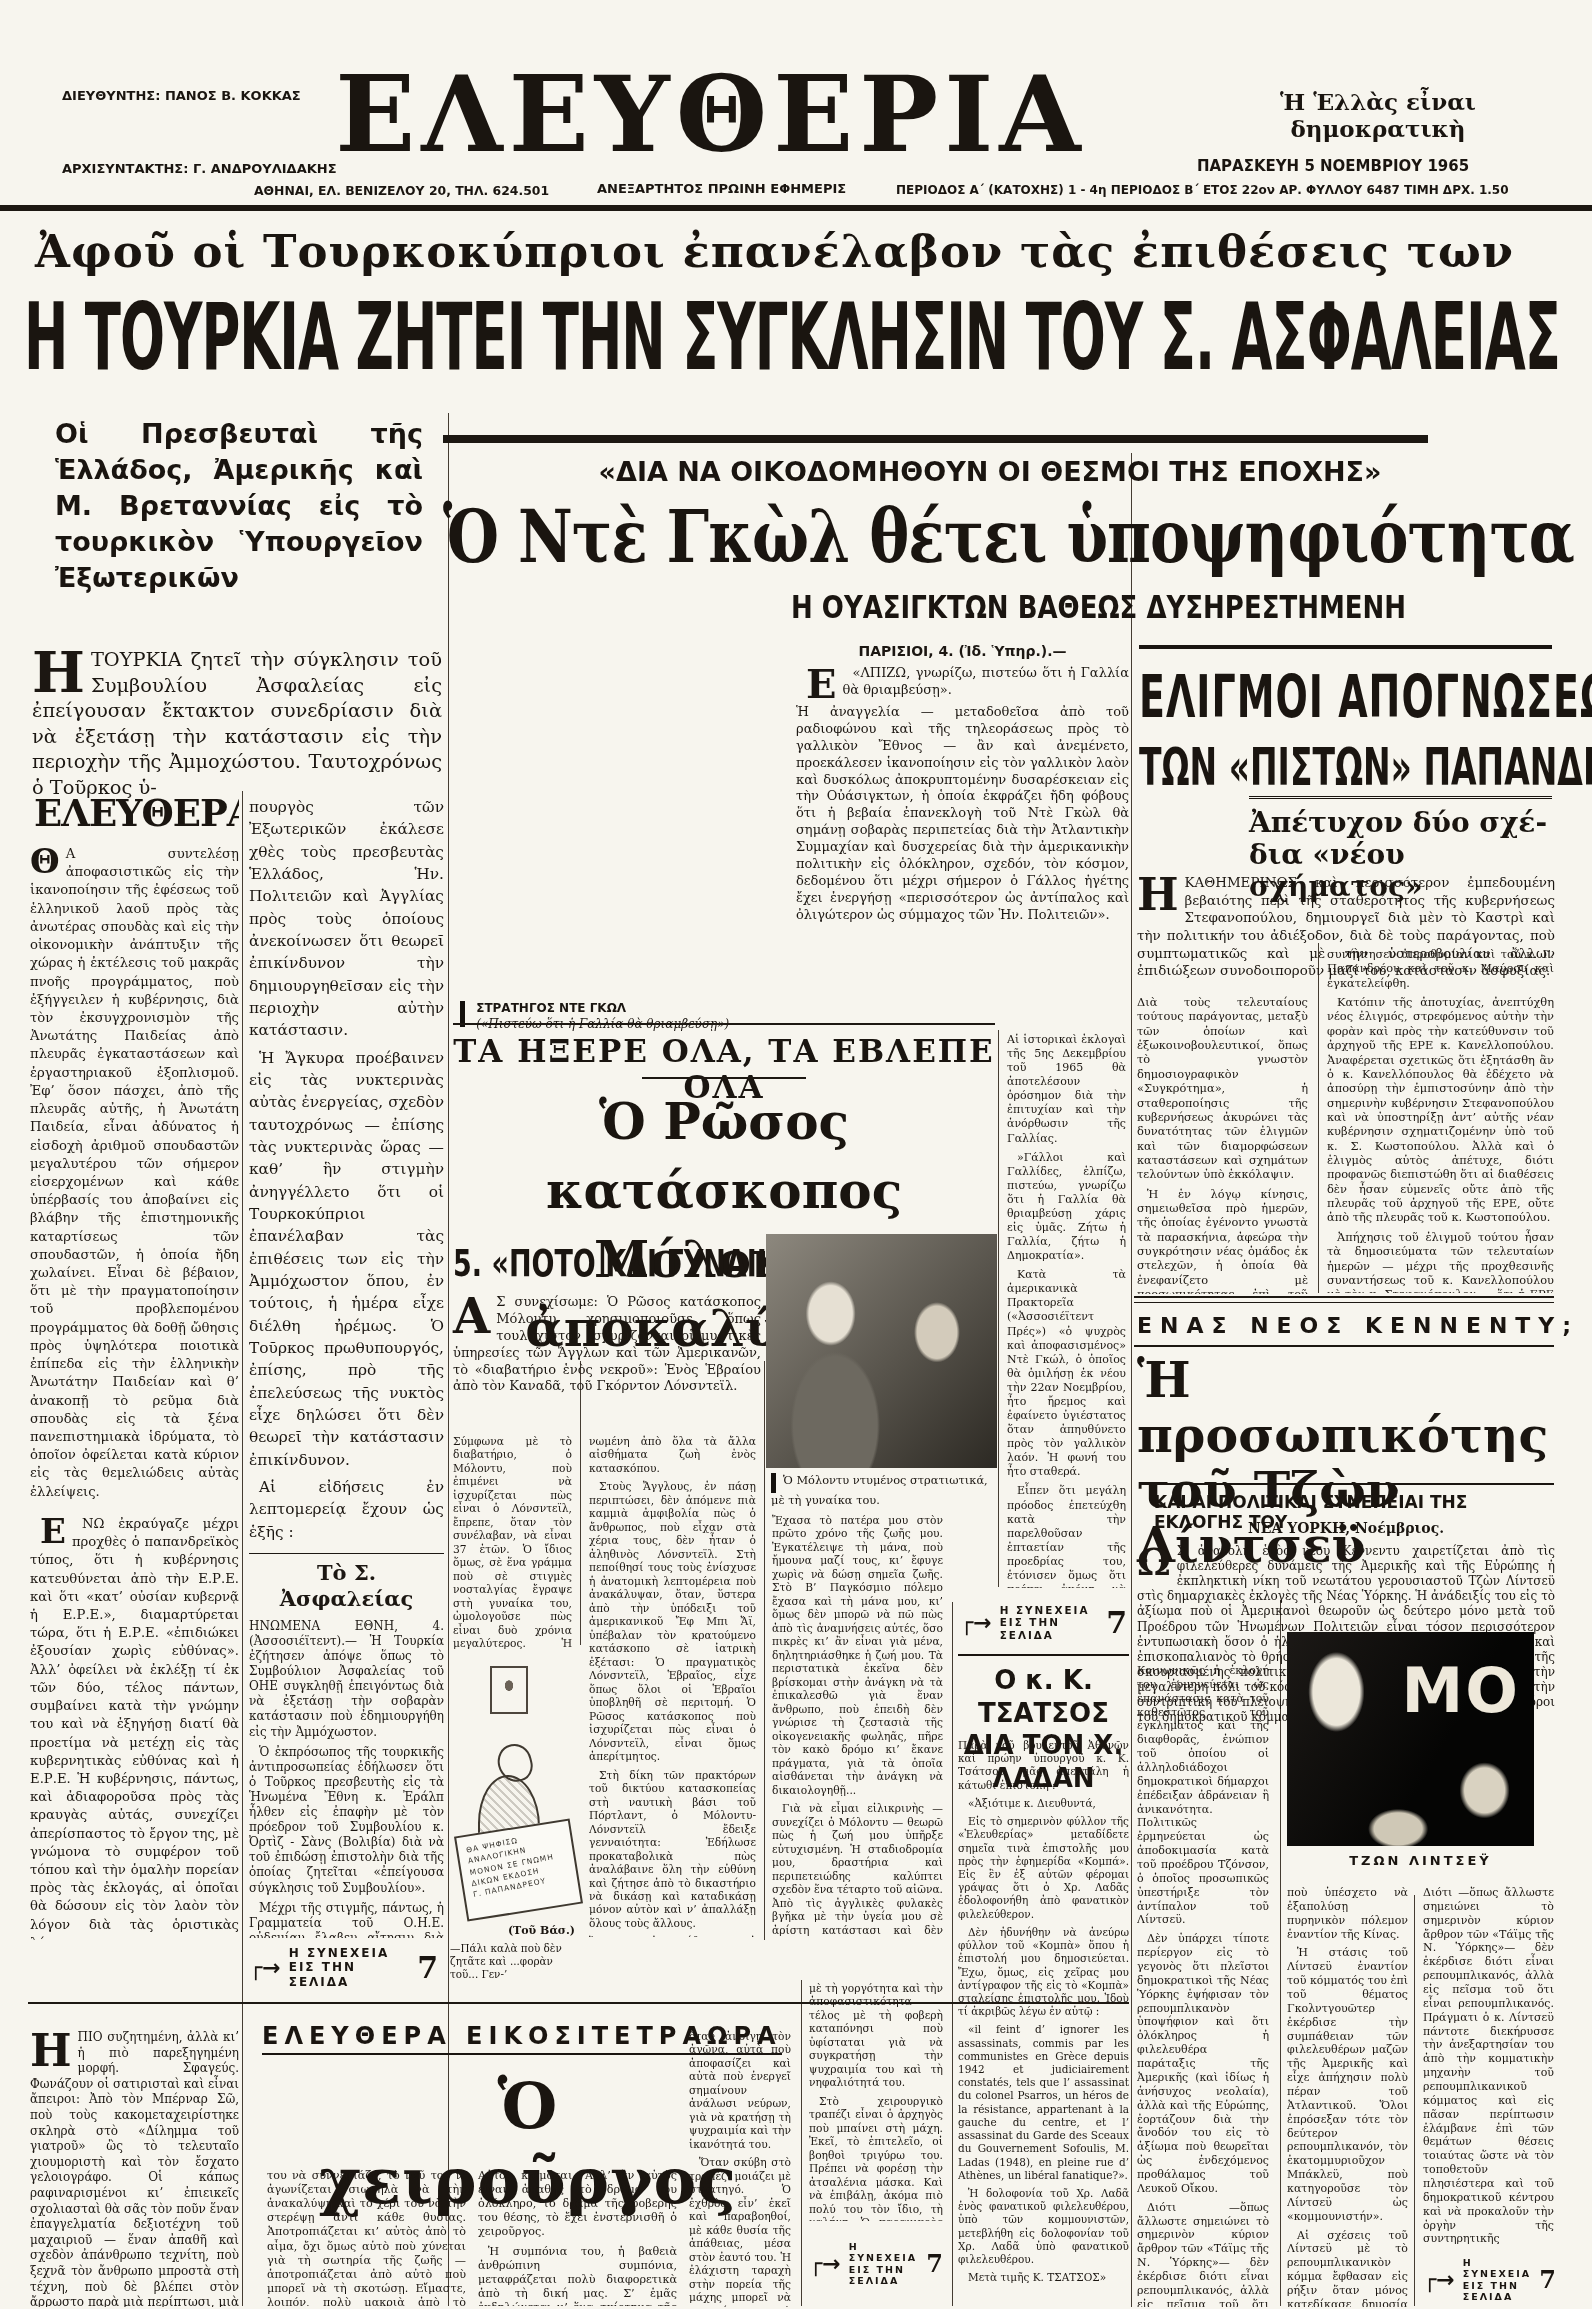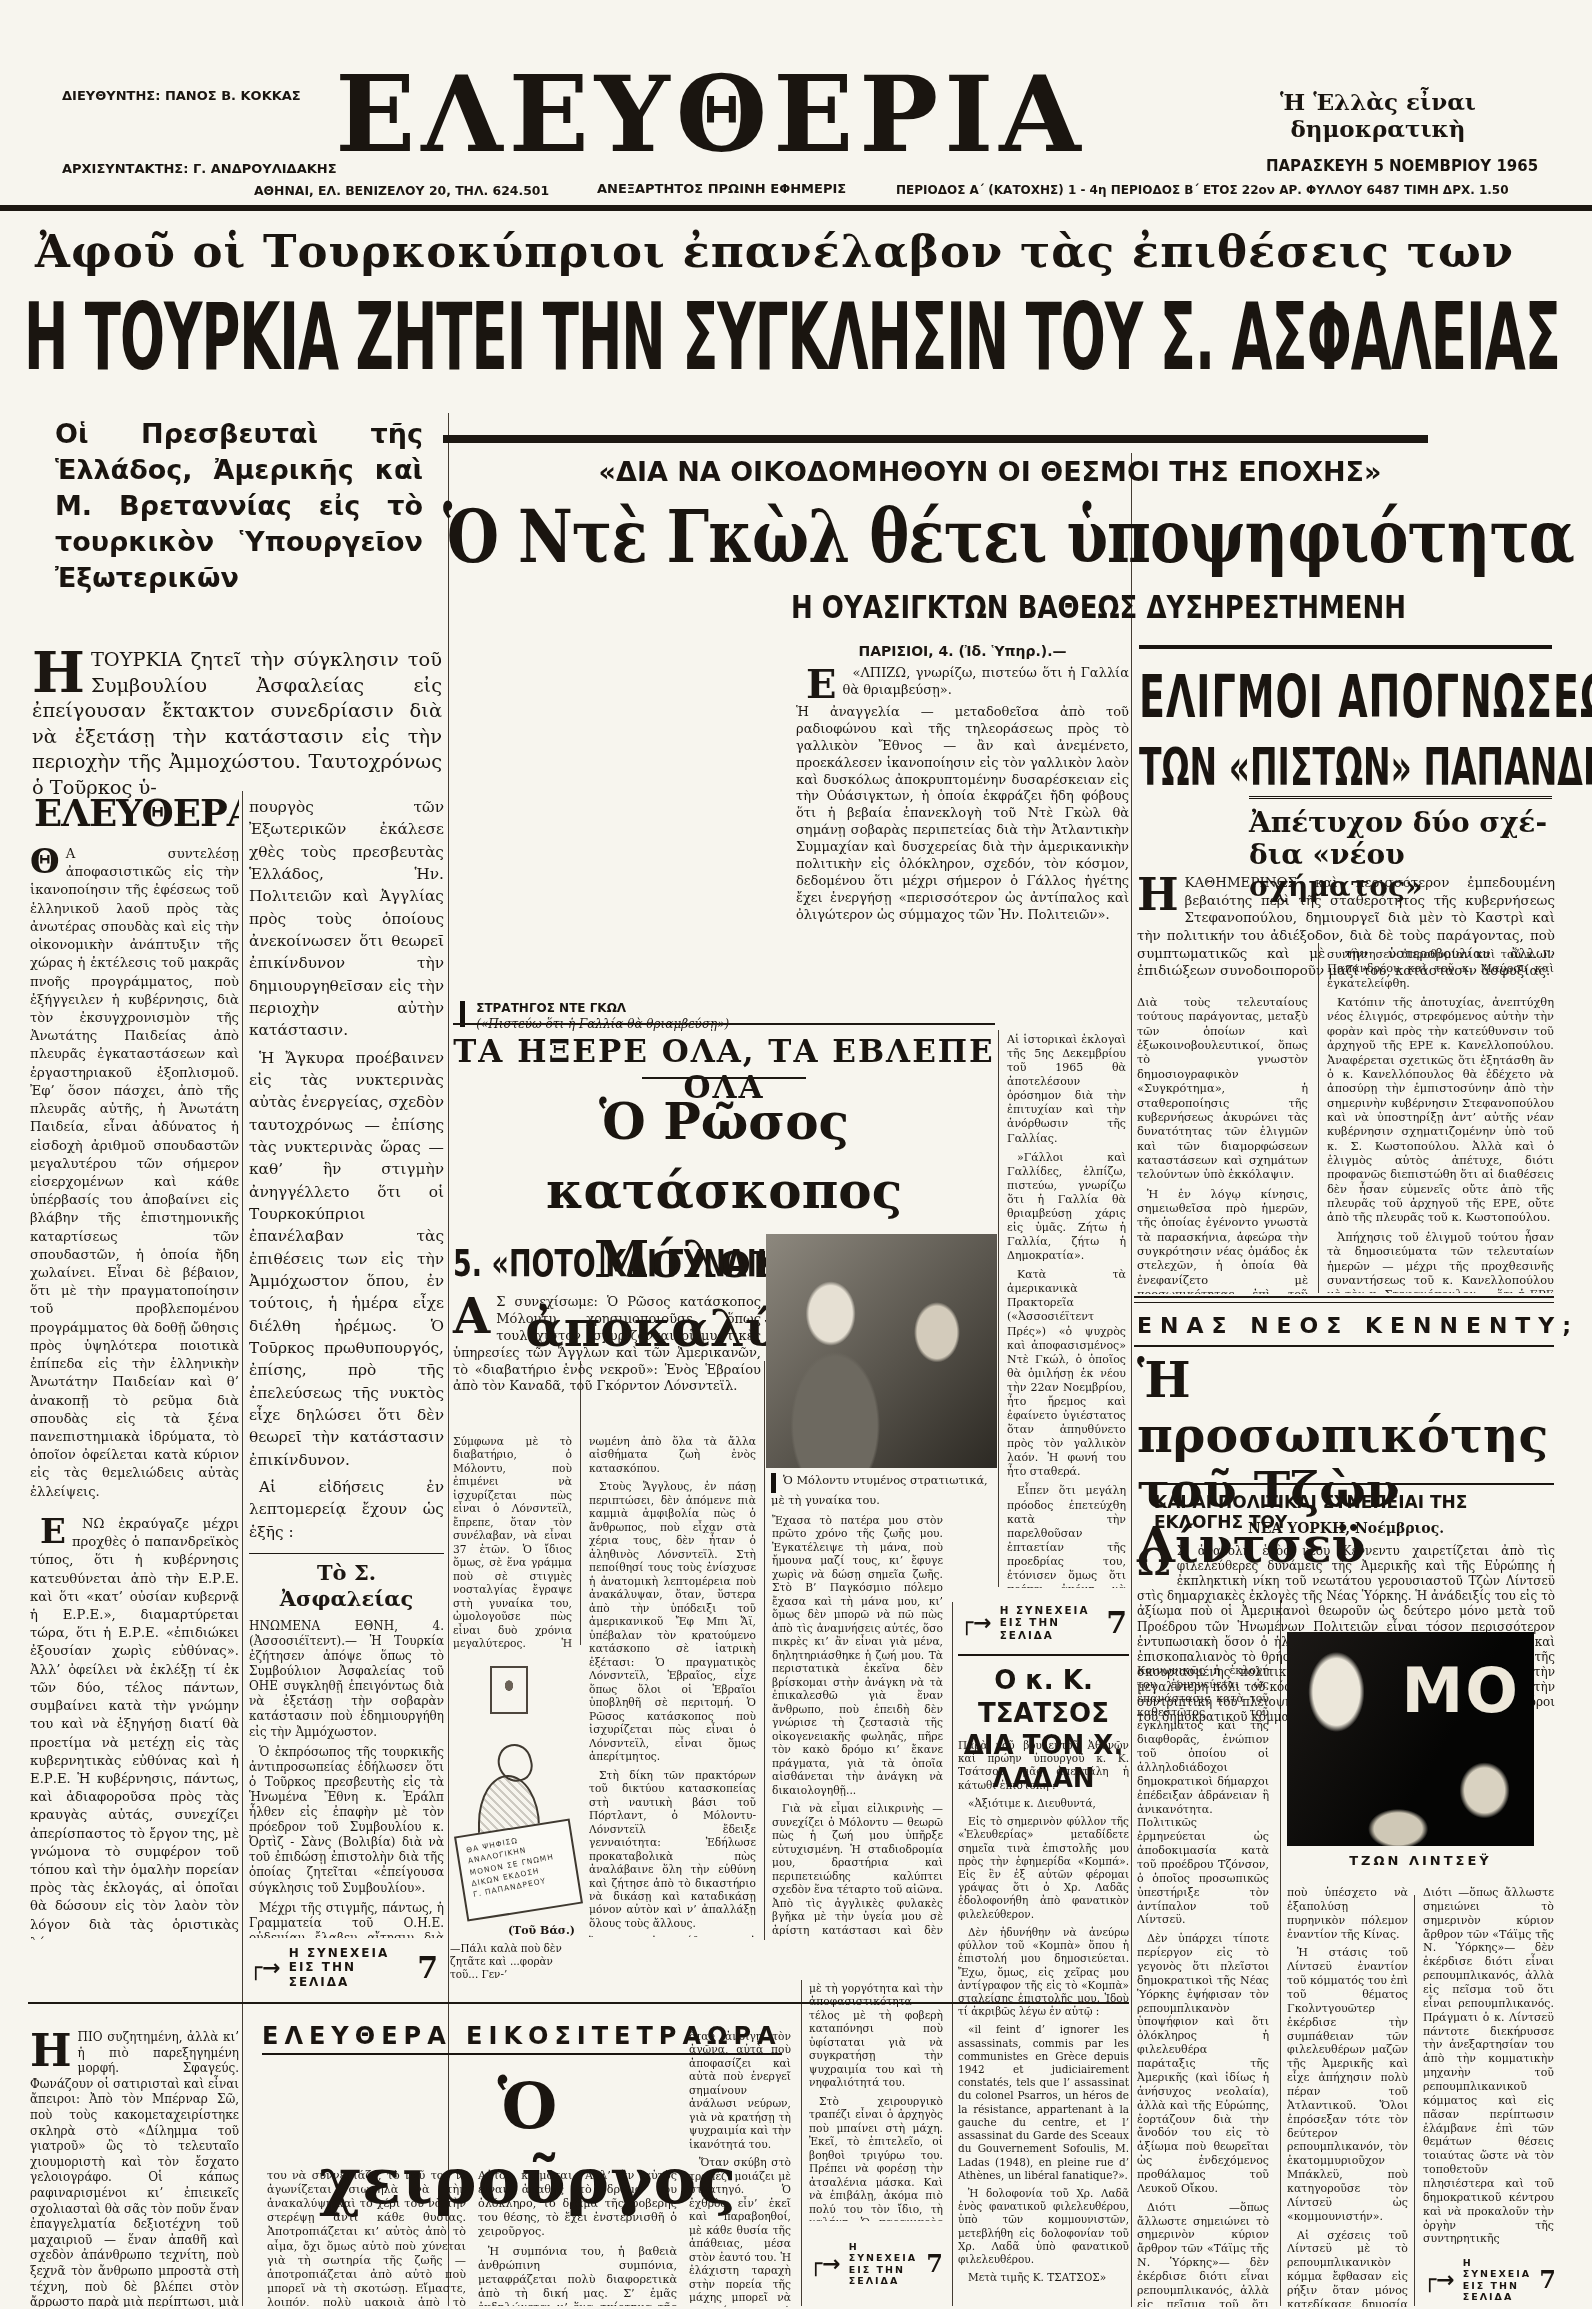--- a/index.html
+++ b/index.html
@@ -48,21 +48,21 @@
 </style>
 </head>
 <body>
 
 <div id="page">
 
   <div class="abs sans" style="left:62px;top:88px;font-size:13px;font-weight:bold;">ΔΙΕΥΘΥΝΤΗΣ: ΠΑΝΟΣ Β. ΚΟΚΚΑΣ</div>
   <div class="abs sans" style="left:62px;top:161px;font-size:13px;font-weight:bold;">ΑΡΧΙΣΥΝΤΑΚΤΗΣ: Γ. ΑΝΔΡΟΥΛΙΔΑΚΗΣ</div>
   <div class="abs serif" style="left:318px;top:62px;width:786px;text-align:center;font-size:105px;font-weight:bold;letter-spacing:6px;line-height:1;">ΕΛΕΥΘΕΡΙΑ</div>
   <div class="abs serif" style="left:1189px;top:88px;width:378px;font-size:23px;font-weight:bold;text-align:center;">Ἡ Ἑλλὰς εἶναι δημοκρατικὴ</div>
-  <div class="abs sans" style="left:1243px;top:157px;width:318px;font-size:15px;font-weight:bold;text-align:center;">ΠΑΡΑΣΚΕΥΗ 5 ΝΟΕΜΒΡΙΟΥ 1965</div>
+  <div class="abs sans" style="left:1174px;top:157px;width:318px;font-size:15px;font-weight:bold;text-align:center;">ΠΑΡΑΣΚΕΥΗ 5 ΝΟΕΜΒΡΙΟΥ 1965</div>
   <div class="abs sans" style="left:254px;top:183px;font-size:12.4px;font-weight:bold;">ΑΘΗΝΑΙ, ΕΛ. ΒΕΝΙΖΕΛΟΥ 20, ΤΗΛ. 624.501</div>
   <div class="abs sans" style="left:597px;top:181px;font-size:13px;font-weight:bold;">ΑΝΕΞΑΡΤΗΤΟΣ ΠΡΩΙΝΗ ΕΦΗΜΕΡΙΣ</div>
   <div class="abs sans" style="left:896px;top:183px;font-size:12px;font-weight:bold;">ΠΕΡΙΟΔΟΣ Α΄ (ΚΑΤΟΧΗΣ) 1 - 4η ΠΕΡΙΟΔΟΣ Β΄ ΕΤΟΣ 22ον ΑΡ. ΦΥΛΛΟΥ 6487 ΤΙΜΗ ΔΡΧ. 1.50</div>
   <div class="hr" style="left:0;top:205px;width:1592px;height:6px;"></div>
 
   <div class="abs serif" style="left:35px;top:225px;width:1373px;font-size:45px;font-weight:bold;letter-spacing:1px;white-space:nowrap;">Ἀφοῦ οἱ Τουρκοκύπριοι ἐπανέλαβον τὰς ἐπιθέσεις των</div>
   <div class="abs" style="left:24px;top:283px;width:1552px;height:109px;">
     <span class="scaleY sans" style="transform:scaleY(1.75);font-size:53px;font-weight:bold;letter-spacing:-1px;">Η ΤΟΥΡΚΙΑ ΖΗΤΕΙ ΤΗΝ ΣΥΓΚΛΗΣΙΝ ΤΟΥ Σ. ΑΣΦΑΛΕΙΑΣ</span>
   </div>
 

